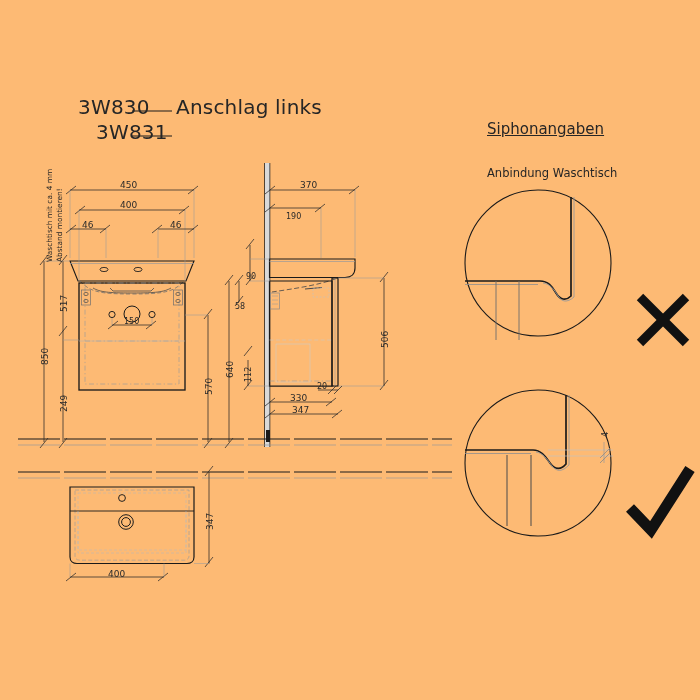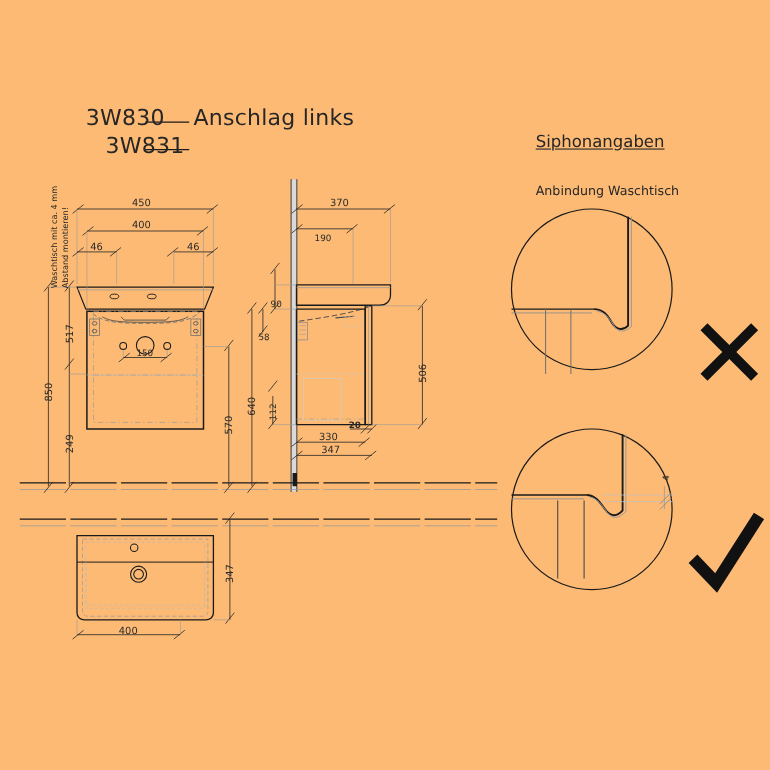--- a/index.html
+++ b/index.html
@@ -258,21 +258,21 @@
   <div class="dim rot90" style="left:59px;top:412px;">249</div>
   <div class="dim rot90" style="left:204px;top:395px;">570</div>
 
   <div class="dim" style="left:300px;top:180px;">370</div>
   <div class="dim sm" style="left:286px;top:199px;margin-top:13px;">190</div>
   <div class="dim sm" style="left:246px;top:272px;">90</div>
   <div class="dim sm" style="left:235px;top:302px;">58</div>
   <div class="dim rot90" style="left:225px;top:378px;">640</div>
   <div class="dim sm rot90" style="left:244px;top:382px;">112</div>
   <div class="dim rot90" style="left:380px;top:348px;">506</div>
-  <div class="dim sm" style="left:317px;top:382px;font-weight:bold;">20</div>
+  <div class="dim sm" style="left:317px;top:382px;">20</div>
   <div class="dim" style="left:290px;top:393px;">330</div>
   <div class="dim" style="left:292px;top:405px;">347</div>
 
   <div class="dim rot90" style="left:205px;top:530px;">347</div>
   <div class="dim" style="left:108px;top:569px;">400</div>
 
   <div class="dim sm rot90" style="left:601px;top:437px;">4</div>
 
 </div>
 

